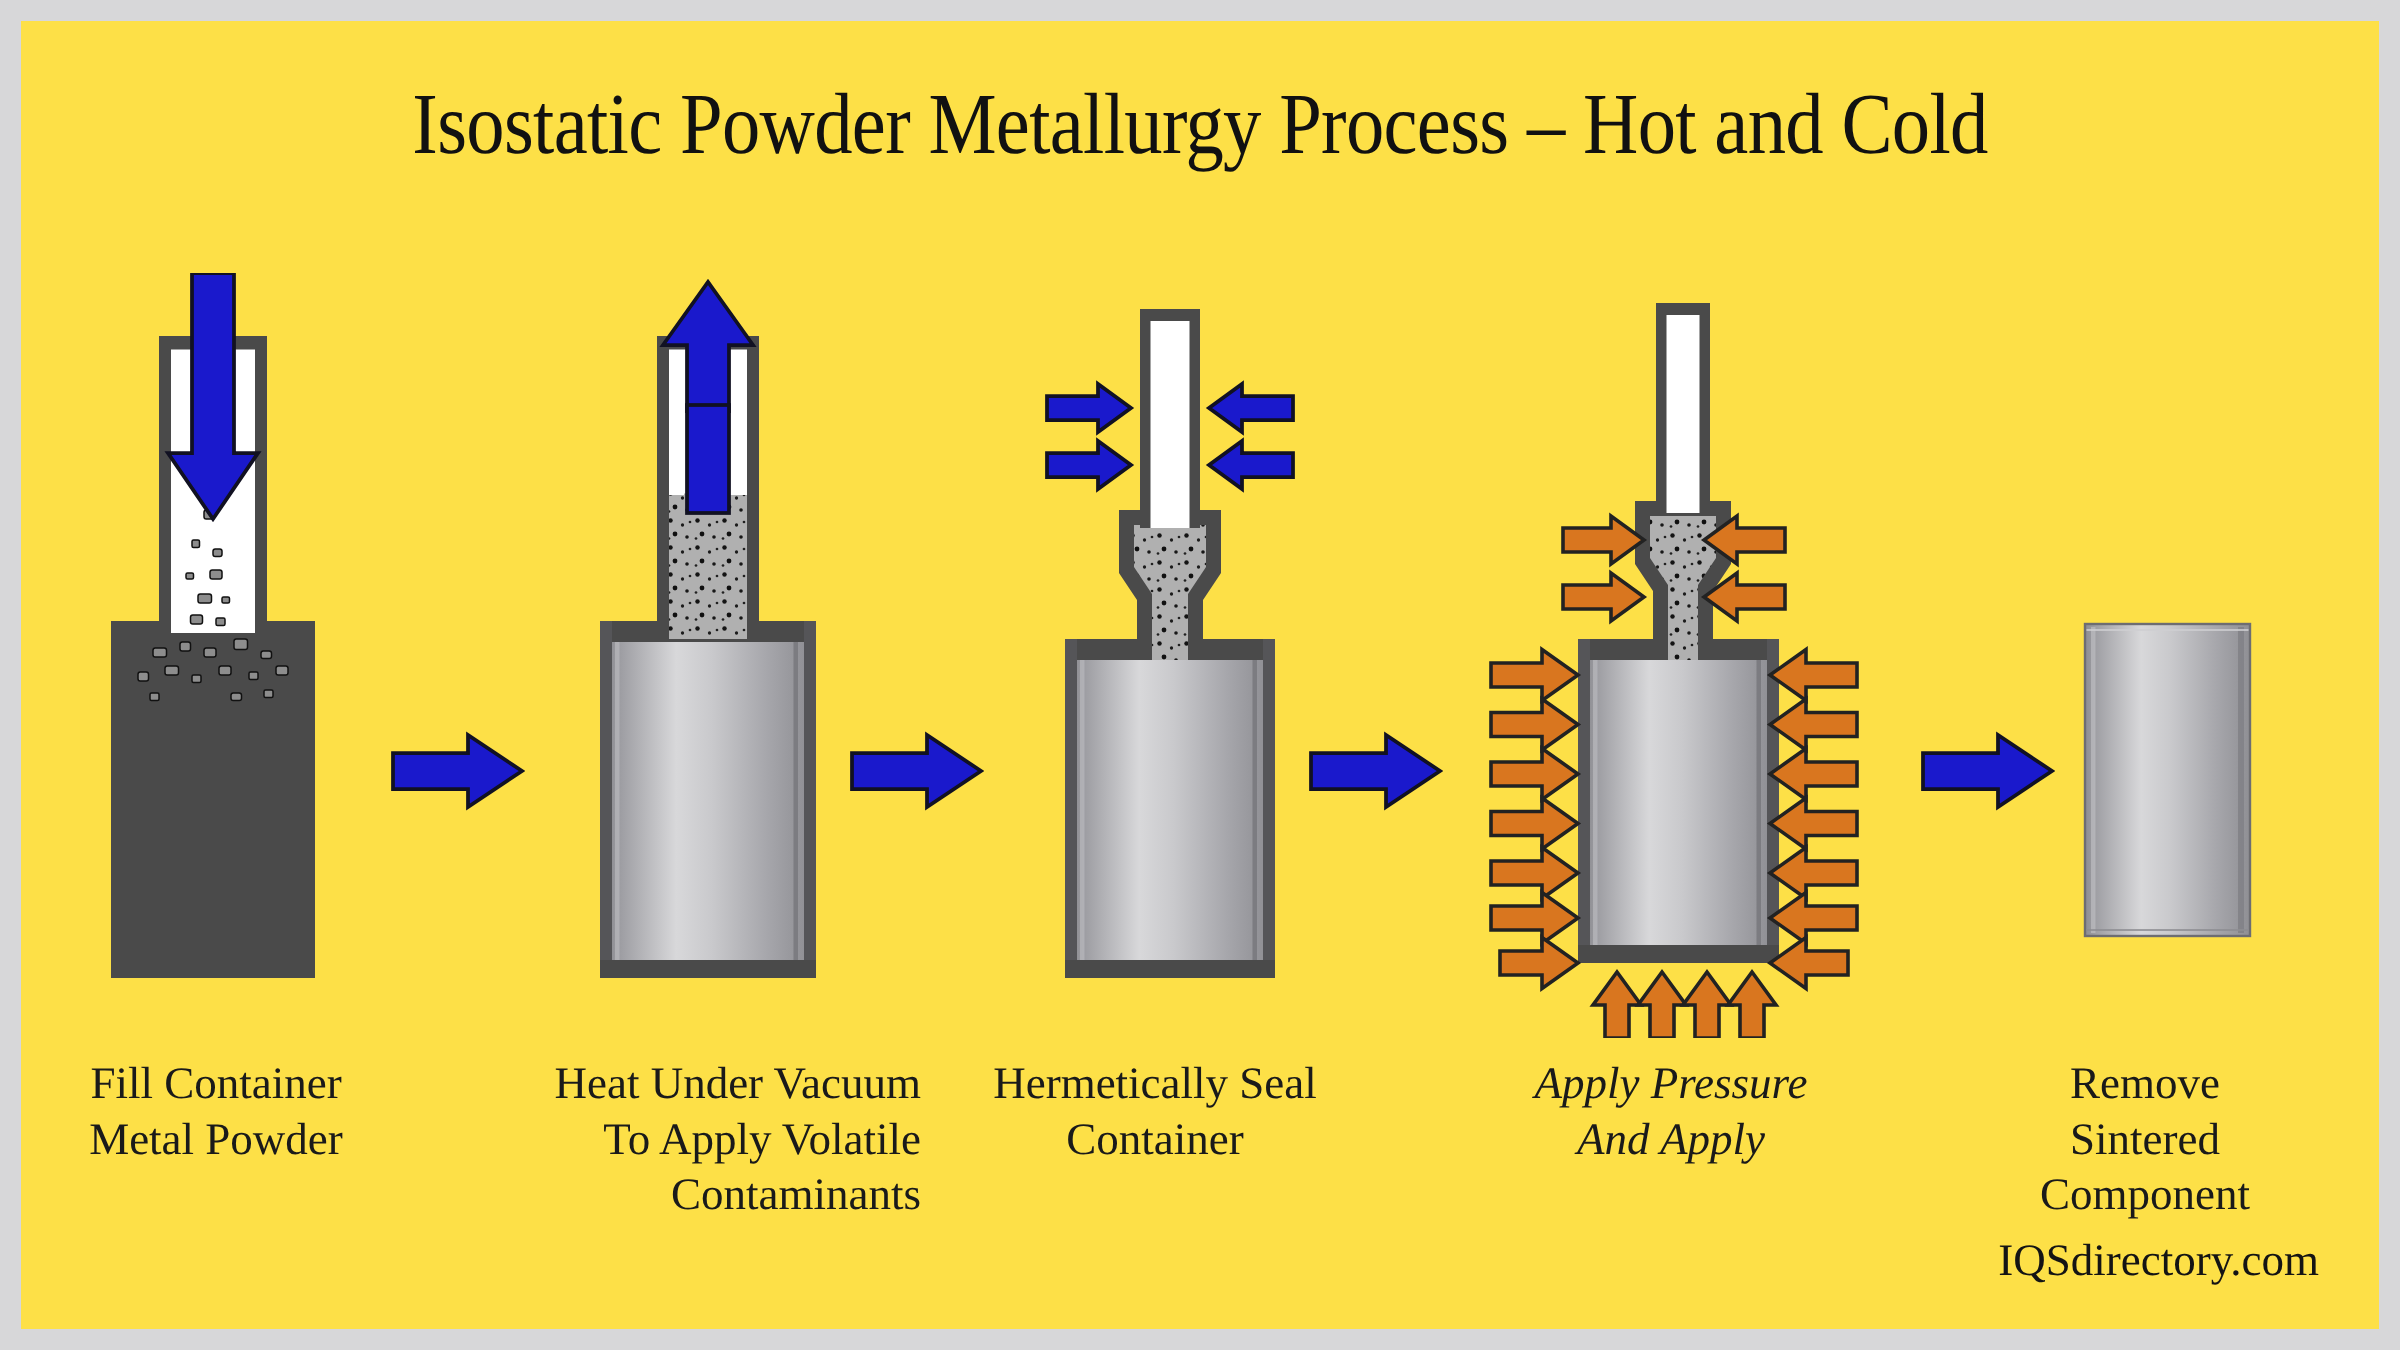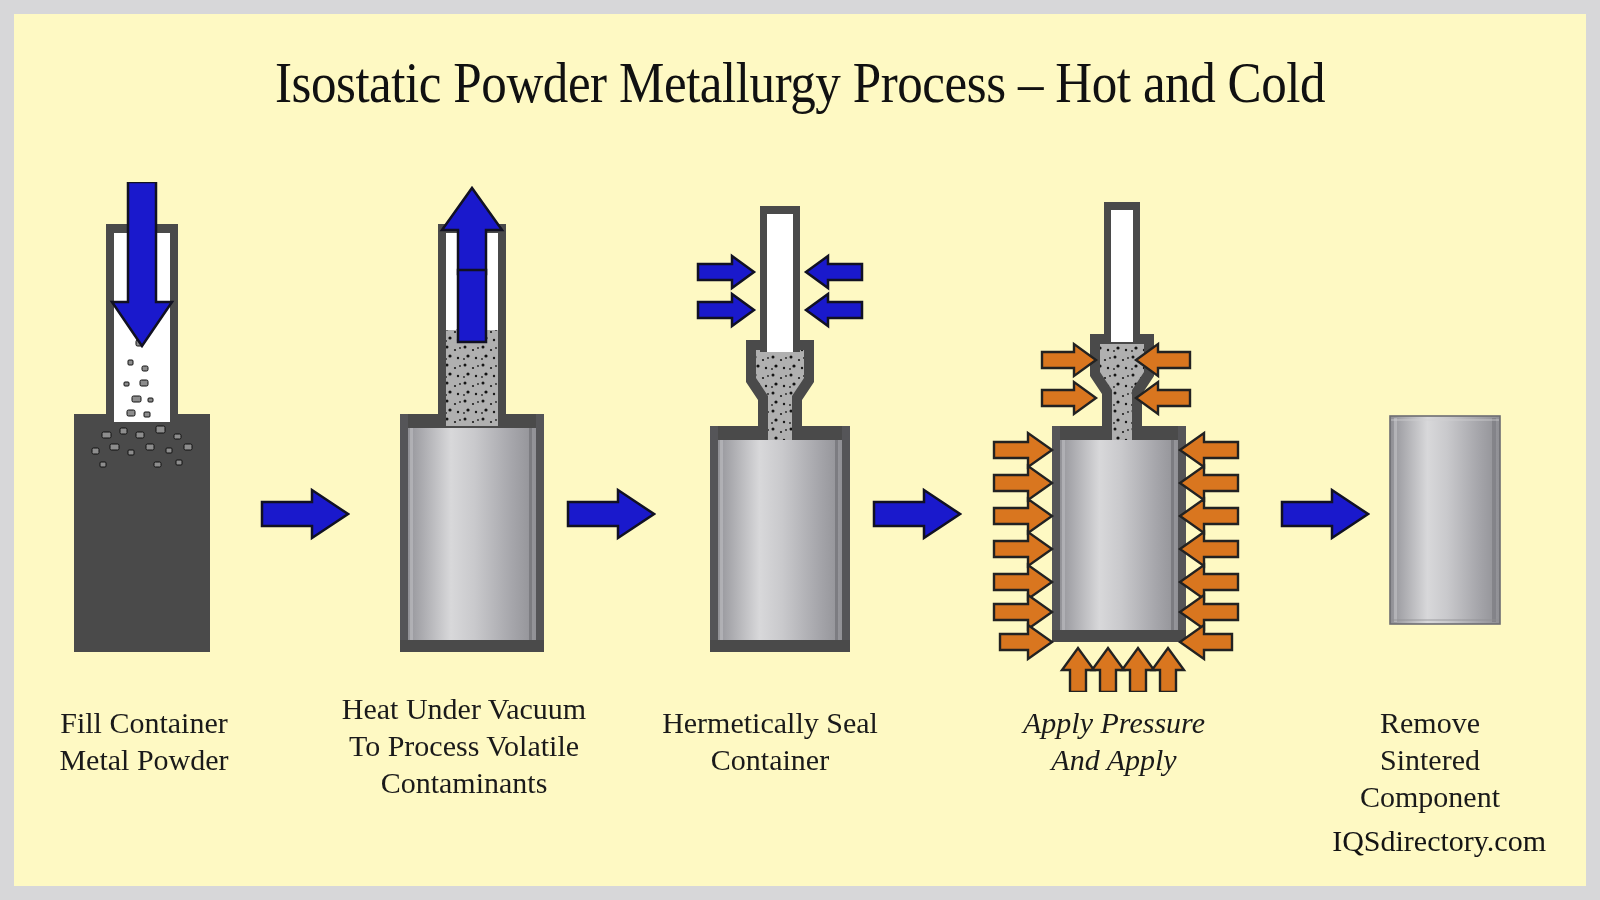--- a/index.html
+++ b/index.html
@@ -7,21 +7,21 @@
   body{
     width:1600px;height:900px;
     background:#d7d7d9;
     font-family:"Liberation Serif","DejaVu Serif",serif;
     overflow:hidden;
   }
   #frame{
     position:absolute;
     left:14px;top:14px;
     width:1572px;height:872px;
-    background:#fef9c3;
+    background:#fde047;
     overflow:hidden;
   }
   #title{
     position:absolute;
     left:0;top:36px;width:1572px;
     text-align:center;
     font-size:58px;
     line-height:66px;
     color:#111111;
     letter-spacing:-0.5px;
@@ -180,23 +180,23 @@
         <rect x="126" y="42" width="8" height="202" fill="#4a4a4a"></rect>
       </g>
 
       <g>
         <path d="M86 92 L114 92 L114 48 L130 48 L100 6 L70 48 L86 48 Z" fill="#1a19cc" stroke="#111122" stroke-width="2.5"></path>
         <rect x="86" y="88" width="28" height="72" fill="#1a19cc" stroke="#111122" stroke-width="2.5"></rect>
       </g>
     </svg>
   </div>
 
-  <div class="caption" style="left:300px;top:676px;width:300px;">
+  <div class="caption" style="left:300px;top:690px;width:300px;text-align:right;">
     <div>Heat Under Vacuum</div>
-    <div>To Process Volatile</div>
+    <div>To Apply Volatile</div>
     <div>Contaminants</div>
   </div>
 
   <div class="svgwrap" style="left:552px;top:472px;">
     <svg width="90" height="56" viewBox="0 0 90 56">
       <g>
         <path d="M2 16 L52 16 L52 4 L88 28 L52 52 L52 40 L2 40 Z" fill="#1a19cc" stroke="#111122" stroke-width="2.5"></path>
       </g>
     </svg>
   </div>

